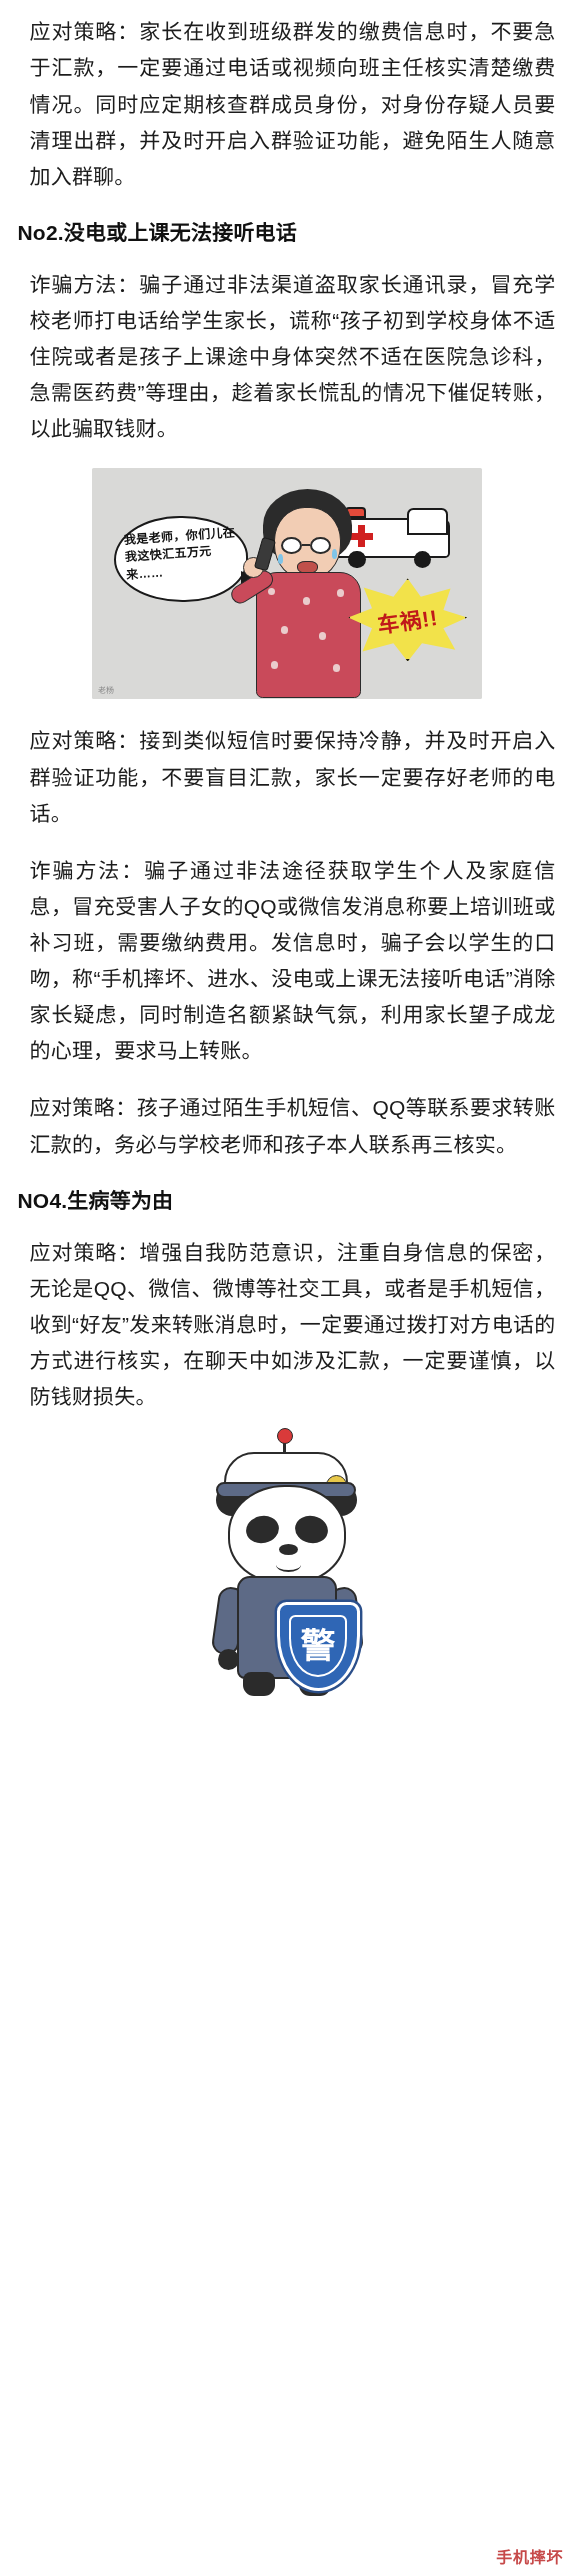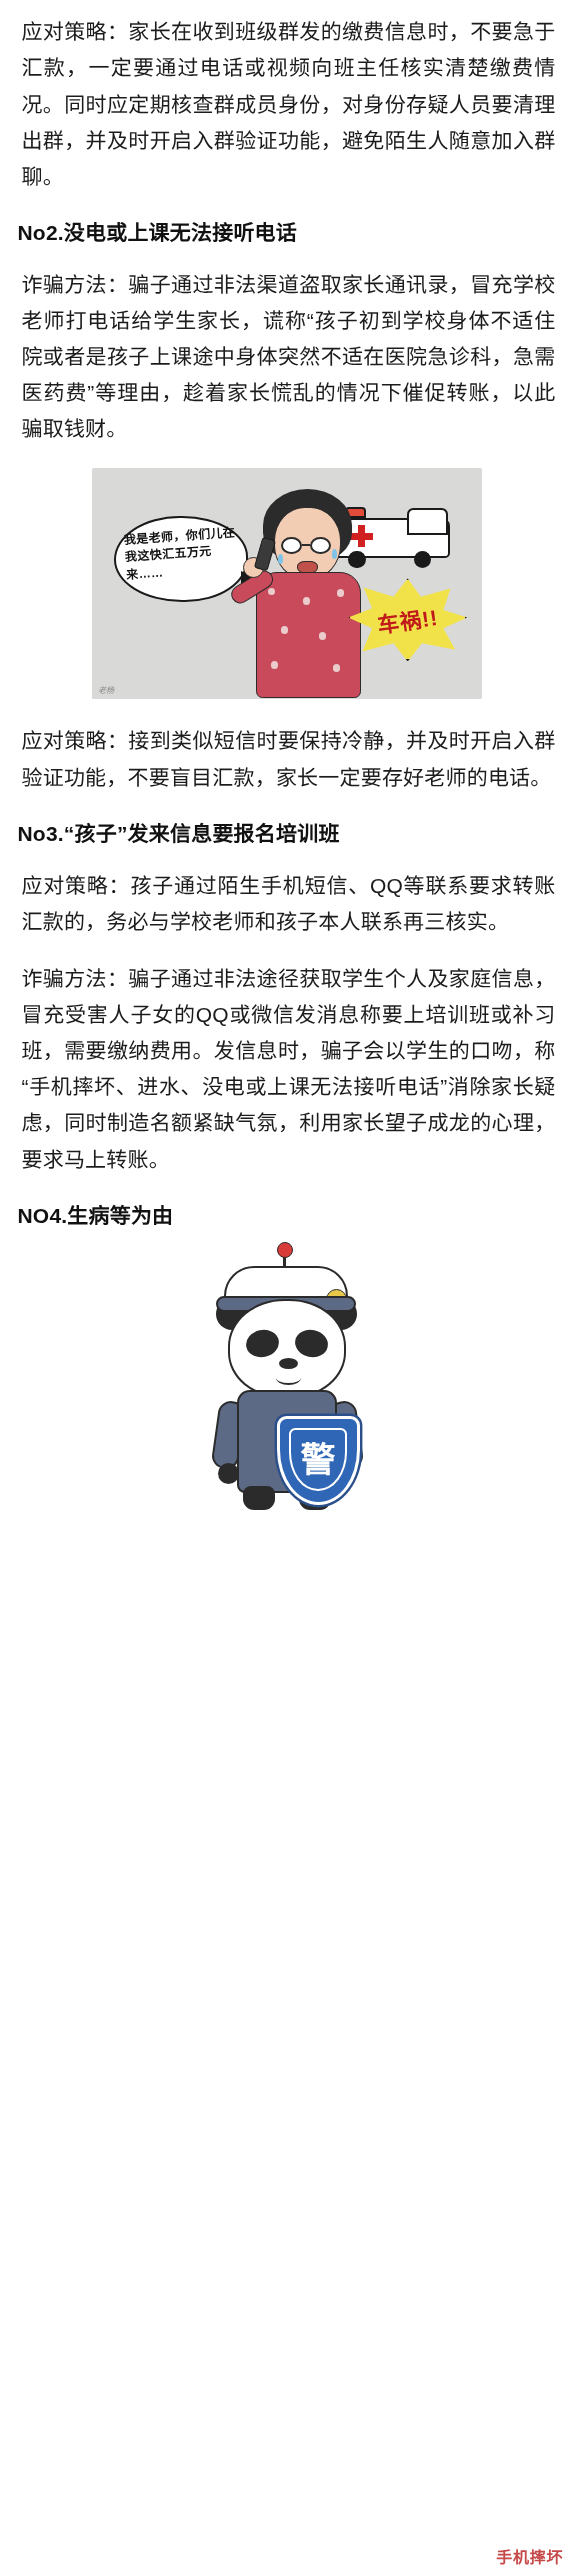--- a/index.html
+++ b/index.html
@@ -19,21 +19,21 @@
     background: #ffffff;
     box-sizing: border-box;
     padding: 0 0 0 0;
   }
   .content {
     padding: 14.3px 17.5px 0 17.5px;
   }
   p.body-text {
     font-size: 21px;
     line-height: 1.72;
-    margin: 0 0 21px 4px;
+    margin: 0 0 21px 12px;
     text-align: justify;
     text-justify: inter-ideograph;
     letter-spacing: 0.2px;
     color: #1c1c1c;
   }
   h3.section-heading {
     font-size: 21px;
     font-weight: bold;
     line-height: 1.6;
     margin: 0 0 17.5px 0;
@@ -267,21 +267,20 @@
     width: 5.6px; height: 9.6px;
     background: #7fc4e8;
     border-radius: 50% 50% 50% 50% / 60% 60% 40% 40%;
   }
   .c1-sign {
     position: absolute;
     left: 6.4px;
     bottom: 4.8px;
     font-size: 8px;
     color: #8a8a8a;
-    font-style: italic;
   }
   
   .cartoon2 {
     width: 224px;
     height: 263px;
     position: relative;
   }
   .pd-antenna {
     position: absolute;
     left: 108px; top: 0;
@@ -512,29 +511,29 @@
           <div class="burst-star"></div>
           <div class="burst-text">车祸!!</div>
         </div>
 
         <div class="c1-sign">老杨</div>
       </div>
     </div>
 
     <p class="body-text">应对策略：接到类似短信时要保持冷静，并及时开启入群验证功能，不要盲目汇款，家长一定要存好老师的电话。</p>
 
-    <h3 class="section-heading">No3.“孩子”发来信息要报名培训班</h3>
+
+    <p class="body-text">诈骗方法：骗子通过非法途径获取学生个人及家庭信息，冒充受害人子女的QQ或微信发消息称要上培训班或补习班，需要缴纳费用。发信息时，骗子会以学生的口吻，称“手机摔坏、进水、没电或上课无法接听电话”消除家长疑虑，同时制造名额紧缺气氛，利用家长望子成龙的心理，要求马上转账。</p>
 
     <p class="body-text">应对策略：孩子通过陌生手机短信、QQ等联系要求转账汇款的，务必与学校老师和孩子本人联系再三核实。</p>
 
-    <p class="body-text">诈骗方法：骗子通过非法途径获取学生个人及家庭信息，冒充受害人子女的QQ或微信发消息称要上培训班或补习班，需要缴纳费用。发信息时，骗子会以学生的口吻，称“手机摔坏、进水、没电或上课无法接听电话”消除家长疑虑，同时制造名额紧缺气氛，利用家长望子成龙的心理，要求马上转账。</p>
-
     <h3 class="section-heading">NO4.生病等为由</h3>
 
 
+    <p class="body-text">应对策略：增强自我防范意识，注重自身信息的保密，无论是QQ、微信、微博等社交工具，或者是手机短信，收到“好友”发来转账消息时，一定要通过拨打对方电话的方式进行核实，在聊天中如涉及汇款，一定要谨慎，以防钱财损失。</p>
 
     <div class="figure">
       <div class="cartoon2">
         <div class="pd-antenna"></div>
         <div class="pd-antenna-ball"></div>
         <div class="pd-ear l"></div>
         <div class="pd-ear r"></div>
         <div class="pd-hat">
           <div class="pd-hat-badge"></div>
         </div>

